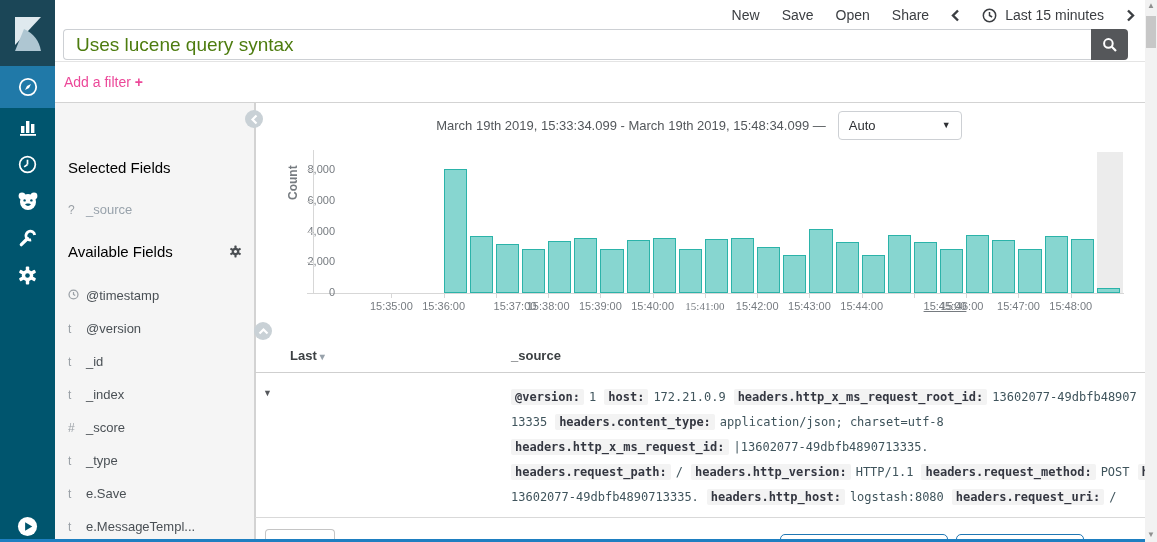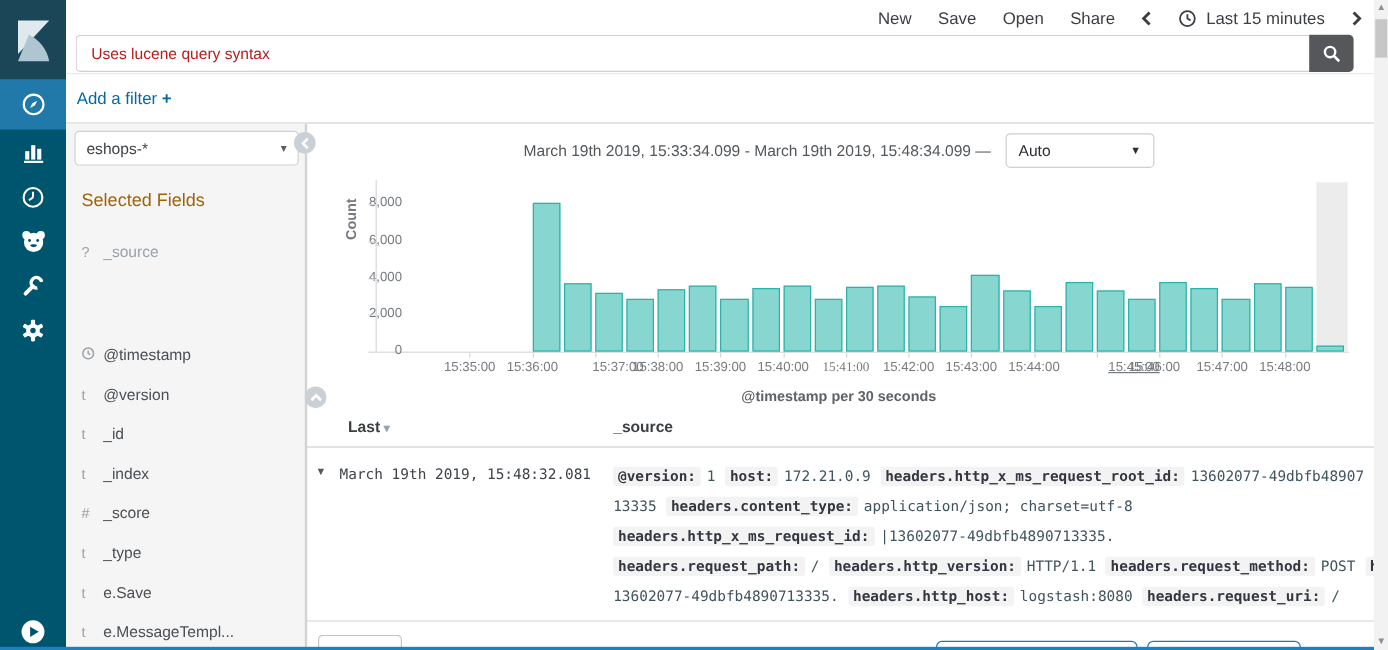--- a/index.html
+++ b/index.html
@@ -11,21 +11,21 @@
   #leftnav{left:0;top:0;width:55px;height:542px;background:#00556e;}
   #logo-block{left:0;top:0;width:55px;height:68px;background:#1b4657;display:flex;align-items:center;justify-content:center;}
   .nav-item{left:0;width:55px;height:38px;display:flex;align-items:center;justify-content:center;cursor:pointer;}
   .nav-item.active{background:#2079a8;height:42px;}
   #nav-bottom{left:0;top:510px;width:55px;height:32px;display:flex;align-items:center;justify-content:center;}
 
   
   #field-sidebar{left:55px;top:103px;width:200px;height:439px;background:#f5f5f5;border-right:1px solid #d3d3d3;box-sizing:border-box;}
   #index-select{position:absolute;left:7px;top:6px;width:187px;height:29px;background:#fff;border:1px solid #cdd0d4;border-radius:4px;
      display:flex;align-items:center;justify-content:space-between;padding:0 9px;box-sizing:border-box;font-size:13px;color:#3f4247;cursor:pointer;}
-  .side-title{font-size:15px;color:#a16207;}
+  .side-title{font-size:15px;color:#000000;}
   #selected-title-row{position:absolute;left:13px;top:56px;width:174px;display:flex;justify-content:space-between;align-items:center;}
   #available-title-row{position:absolute;left:13px;top:140px;width:174px;display:flex;justify-content:space-between;align-items:center;}
   .field-list{position:absolute;left:13px;margin:0;padding:0;list-style:none;width:180px;}
   #selected-fields-list{top:90px;}
   #available-fields-list{top:176px;}
   .field-item{display:flex;align-items:center;height:33px;font-size:13px;color:#4a5055;cursor:pointer;}
   .ficon{display:inline-block;width:18px;color:#9aa0a6;font-size:12px;flex:none;}
   .field-item.dim .fname{color:#98a2ab;}
 
   
@@ -34,25 +34,25 @@
   #hits-label{margin-left:5px;color:#3f4247;}
   #top-actions{right:22px;top:3px;height:24px;display:flex;align-items:center;gap:22px;font-size:14px;color:#3b3e42;}
   #top-actions .menu-link{cursor:pointer;}
   #time-picker{display:flex;align-items:center;gap:8px;cursor:pointer;}
   .chev-btn{display:flex;align-items:center;cursor:pointer;}
 
   #search-row{left:63px;top:29px;width:1065px;height:31px;display:flex;}
   #search-input{flex:1;border:1px solid #cdd0d4;border-right:none;border-radius:4px 0 0 4px;background:#fff;
      display:flex;align-items:center;justify-content:space-between;padding:0 12px;box-sizing:border-box;}
   #search-placeholder{color:#98a2ab;font-size:14px;}
-  #lucene-link{color:#b91c1c;font-size:13px;cursor:pointer;}
+  #lucene-link{color:#4d7c0f;font-size:19px;cursor:pointer;}
   #search-button{width:37px;background:#55575a;border-radius:0 4px 4px 0;display:flex;align-items:center;justify-content:center;cursor:pointer;}
 
   #filter-bar{left:55px;top:62px;width:1090px;height:41px;border-bottom:1px solid #d3d3d3;box-sizing:border-box;background:#fff;}
-  #add-filter{position:absolute;left:9px;top:12px;font-size:14px;color:#0369a1;cursor:pointer;}
+  #add-filter{position:absolute;left:9px;top:12px;font-size:14px;color:#ec4899;cursor:pointer;}
   #add-filter b{font-weight:bold;}
   .hline{background:#e4e4e4;height:1px;}
 
   
   .collapse-circle{width:18px;height:18px;border-radius:50%;background:#c9d1d6;display:flex;align-items:center;justify-content:center;cursor:pointer;z-index:5;}
   #chart-header{left:255px;top:108px;width:888px;height:34px;display:flex;align-items:center;justify-content:center;gap:12px;}
   #chart-title{font-size:13px;color:#53575b;}
   #interval-select{width:124px;height:29px;border:1px solid #cdd0d4;border-radius:4px;background:#fff;display:flex;align-items:center;
      justify-content:space-between;padding:0 10px;box-sizing:border-box;font-size:13px;color:#2d2f33;cursor:pointer;}
   #plot{left:313px;top:152px;width:810px;height:141px;}
@@ -201,33 +201,41 @@
     </div>
   </div>
 
   <div class="abs hline" style="left:55px;top:61px;width:1090px;"></div>
 
   <div id="filter-bar" class="abs">
     <span id="add-filter"><span>Add a filter</span> <b>+</b></span>
   </div>
 
   <div id="field-sidebar" class="abs">
-    <div id="index-select">
-      <span>eshops-*</span>
-      <span style="color:#5a5e62;font-size:10px;">▾</span>
-    </div>
     <div id="selected-title-row">
       <span class="side-title">Selected Fields</span>
     </div>
     <ul id="selected-fields-list" class="field-list">
         <li class="field-item dim">
           <span class="ficon">?</span>
           <span class="fname">_source</span>
         </li>
       </ul>
+    <div id="available-title-row">
+      <span class="side-title">Available Fields</span>
+      <svg width="13" height="13" viewBox="0 0 22 22">
+        <g fill="#4a4e52">
+          <rect x="9.2" y="1" width="3.6" height="20" rx="1"></rect>
+          <rect x="9.2" y="1" width="3.6" height="20" rx="1" transform="rotate(60 11 11)"></rect>
+          <rect x="9.2" y="1" width="3.6" height="20" rx="1" transform="rotate(120 11 11)"></rect>
+          <circle cx="11" cy="11" r="6.4"></circle>
+        </g>
+        <circle cx="11" cy="11" r="2.6" fill="#f5f5f5"></circle>
+      </svg>
+    </div>
     <ul id="available-fields-list" class="field-list">
         <li class="field-item">
           <span class="ficon"><svg width="11" height="11" viewBox="0 0 16 16">
               <circle cx="8" cy="8" r="6.5" fill="none" stroke="#9aa0a6" stroke-width="1.8"></circle>
               <polyline points="8,4.5 8,8 10.5,9.5" fill="none" stroke="#9aa0a6" stroke-width="1.8"></polyline>
             </svg></span>
           <span class="fname">@timestamp</span>
         </li>
         <li class="field-item">
           <span class="ficon">t</span>
@@ -343,38 +351,36 @@
       <div class="xtick abs" style="left: 861.71px;"></div>
       <div class="xtick-label abs" style="left: 910px; text-decoration: underline;">15:45:00</div>
       <div class="xtick abs" style="left: 913.968px;"></div>
       <div class="xtick-label abs" style="left: 927px;">15:46:00</div>
       <div class="xtick abs" style="left: 966.226px;"></div>
       <div class="xtick-label abs" style="left: 983.484px;">15:47:00</div>
       <div class="xtick abs" style="left: 1018.48px;"></div>
       <div class="xtick-label abs" style="left: 1035.74px;">15:48:00</div>
       <div class="xtick abs" style="left: 1070.74px;"></div>
     </div>
-  <div id="xaxis-title" class="abs">@timestamp per 30 seconds</div>
 
   <div class="abs collapse-circle" style="left:254px;top:322px;">
     <svg width="11" height="9" viewBox="0 0 11 9">
       <polyline points="1.5,6.5 5.5,2.5 9.5,6.5" fill="none" stroke="#fff" stroke-width="2.2"></polyline>
     </svg>
   </div>
 
   <div id="table-header" class="abs">
     <span id="col-time">
       <span>Last</span><span class="sort-caret">▾</span>
     </span>
     <span id="col-source">_source</span>
   </div>
   <div class="abs divider" style="top:372px;"></div>
 
   <div id="row-caret" class="abs">▼</div>
-  <div id="row-time" class="abs">March 19th 2019, 15:48:32.081</div>
   <div id="source-cell" class="abs"><span class="pair"><span class="skey">@version:</span><span class="sval">1</span></span><span class="pair"><span class="skey">host:</span><span class="sval">172.21.0.9</span></span><span class="pair"><span class="skey">headers.http_x_ms_request_root_id:</span><span class="sval brk">13602077-49dbfb4890713335</span></span><span class="pair"><span class="skey">headers.content_type:</span><span class="sval brk">application/json; charset=utf-8</span></span><span class="pair"><span class="skey">headers.http_x_ms_request_id:</span><span class="sval brk">|13602077-49dbfb4890713335.</span></span><span class="pair"><span class="skey">headers.request_path:</span><span class="sval">/</span></span><span class="pair"><span class="skey">headers.http_version:</span><span class="sval">HTTP/1.1</span></span><span class="pair"><span class="skey">headers.request_method:</span><span class="sval">POST</span></span><span class="pair"><span class="skey">headers.http_request_id:</span><span class="sval brk">|13602077-49dbfb4890713335.</span></span><span class="pair"><span class="skey">headers.http_host:</span><span class="sval">logstash:8080</span></span><span class="pair"><span class="skey">headers.request_uri:</span><span class="sval">/</span></span></div>
 
   <div class="abs divider" style="top:517px;background:#d9d9d9;"></div>
 
   <div id="doc-tab" class="abs"></div>
   <div id="view-surrounding" class="abs blue-btn"></div>
   <div id="view-single" class="abs blue-btn"></div>
   <div id="bottom-line" class="abs"></div>
 
   <div id="scrollbar" class="abs">

